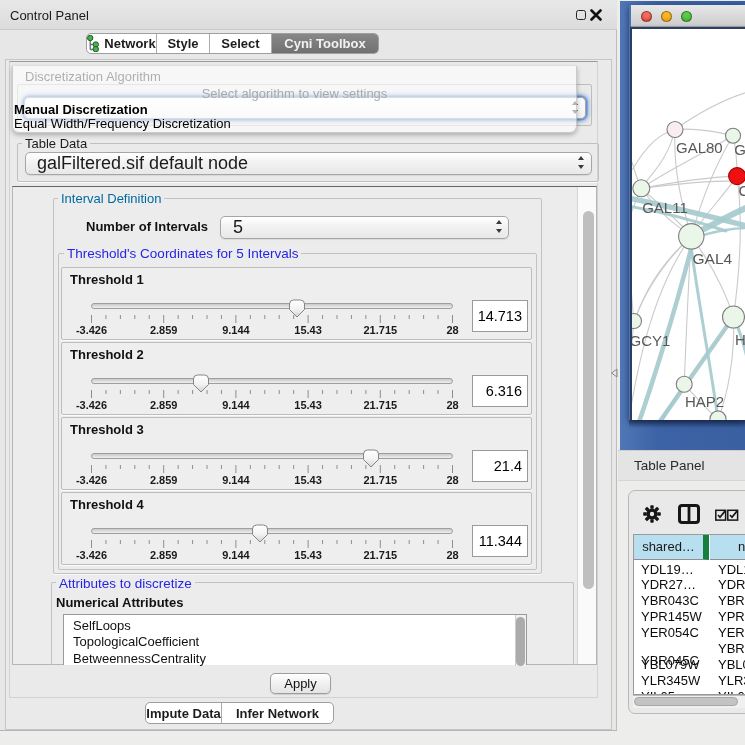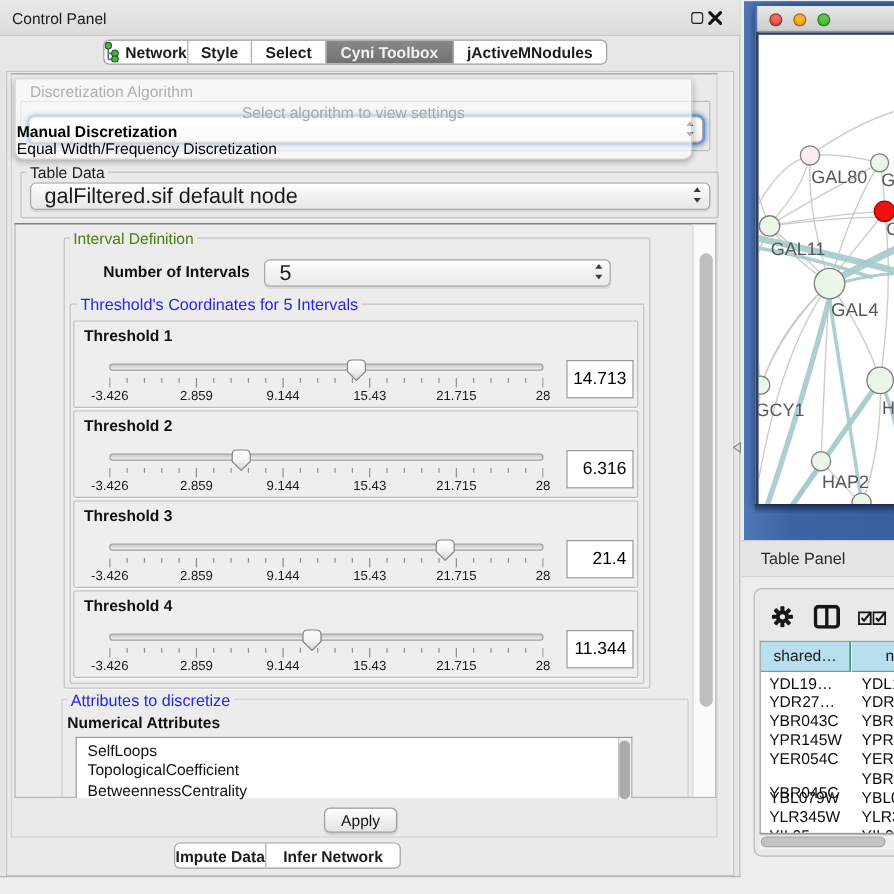--- a/index.html
+++ b/index.html
@@ -10,21 +10,21 @@
 .carr:after{content:"";position:absolute;left:0;bottom:0;width:0;height:0;border-left:3.5px solid transparent;border-right:3.5px solid transparent;border-top:4.5px solid #3a3a3a}
 .seg{position:absolute;display:flex;background:#fff;border:1px solid #9f9f9f;border-radius:5px;overflow:hidden;font-size:13px;font-weight:bold;color:#1d1d1d}
 .seg>div{display:flex;align-items:center;justify-content:center;border-right:1px solid #ababab;white-space:nowrap}
 .seg>div:last-child{border-right:none}
 .seg>div.on{background:linear-gradient(#888,#717171);color:#f2f2f2;border-right-color:#6e6e6e}
 .seg>div.bon{background:linear-gradient(#979797,#868686)}
 .trow{position:absolute;left:61px;width:471px;height:73px;border:1px solid #bdbdbd;background:#eeeeee;border-radius:2px;box-shadow:0 1px 0 rgba(255,255,255,.8)}
 .trow b{position:absolute;left:8px;top:4px;font-size:13px;color:#111}
 .track{position:absolute;left:29px;top:35px;width:362px;height:6px;border:1px solid #9e9e9e;border-radius:3px;background:linear-gradient(#c9c9c9,#efefef)}
 .ticks{position:absolute;left:29px;top:47px;width:362px;height:9px}
-.slab{position:absolute;top:56px;font-size:11px;font-weight:normal;color:#1a1a1a;transform:translateX(-50%);white-space:nowrap}
+.slab{position:absolute;top:56px;font-size:11px;font-weight:bold;color:#1a1a1a;transform:translateX(-50%);white-space:nowrap}
 .vbox{position:absolute;left:410px;top:32px;width:56px;height:32px;background:#fff;border:1px solid #9a9a9a;font-size:14.5px;color:#000;text-align:right;line-height:30px;padding-right:5px}
 .thumb{position:absolute;top:31px;transform:translateX(-50%)}
 </style></head><body>
 
 <div class="a" style="left:0;top:0;width:617px;height:731px;background:#e7e7e7;border-right:1px solid #bdbdbd;border-bottom:1px solid #b5b5b5"></div>
 <div class="a" style="left:0;top:0;width:617px;height:30px;background:linear-gradient(#e8e8e8,#dcdcdc);border-bottom:1px solid #c9c9c9"></div>
 <div class="a" style="left:10px;top:8px;font-size:13px;color:#1b1b1b">Control Panel</div>
 <div class="a" style="left:576px;top:10px;width:10px;height:10px;border:1.6px solid #222;border-radius:2.5px"></div>
 <svg class="a" style="left:590px;top:9px" width="12" height="12" viewBox="0 0 12 12">
     <path d="M1.5 1.5 L10.5 10.5 M10.5 1.5 L1.5 10.5" stroke="#111" stroke-width="2.6" stroke-linecap="round"></path>
@@ -32,38 +32,37 @@
 <div class="seg" style="left:86px;top:33px;height:21px">
 <div style="width:70px"><svg width="13" height="17" viewBox="0 0 13 17" style="margin-right:4px">
         <path d="M3.2 3 V14.5 M3.2 9.5 H8.6 M3.2 14.5 H8.6" fill="none" stroke="#5f6f80" stroke-width="1.3"></path>
         <circle cx="3.2" cy="3" r="2.7" fill="#4caf50" stroke="#205e24" stroke-width="1"></circle>
         <circle cx="8.8" cy="9.5" r="2.7" fill="#4caf50" stroke="#205e24" stroke-width="1"></circle>
         <circle cx="8.8" cy="14.2" r="2.7" fill="#4caf50" stroke="#205e24" stroke-width="1"></circle>
       </svg>Network</div>
 <div style="width:53px">Style</div>
 <div style="width:62px">Select</div>
 <div class="on" style="width:106px">Cyni Toolbox</div>
-<div style="width:127px">jActiveMNodules</div>
 </div>
 <div class="a" style="left:5px;top:59px;width:607px;height:671px;border:1px solid #c6c6c6;background:#eaeaea"></div>
 <div class="a" style="left:9px;top:61px;width:589px;height:637px;border:1px solid #d2d2d2;border-top-color:#9b9b9b;background:#eaeaea"></div>
 <div class="a" style="left:17px;top:84px;width:575px;height:42px;border:1px solid #bdbdbd;border-radius:2px"></div>
 <div class="a" style="left:22px;top:69px;font-size:13px;color:#2a2a2a;background:#eaeaea;padding:0 3px">Discretization Algorithm</div>
 <div class="combo" style="left:24px;top:97px;width:562px;height:22px;background:linear-gradient(#fdfdfd,#f1f1f1);box-shadow:0 0 4px 2px rgba(70,125,210,.8),0 0 0 1.5px rgba(70,125,210,.55)"></div>
 <div class="carr" style="left:572px;top:101px"></div>
 <div class="a" style="left:17px;top:143px;width:582px;height:39px;border:1px solid #c0c0c0;border-radius:2px;box-shadow:0 1px 0 rgba(255,255,255,.8)"></div>
 <div class="a" style="left:22px;top:136px;font-size:13px;color:#1c1c1c;background:#eaeaea;padding:0 3px">Table Data</div>
 <div class="combo" style="left:25px;top:152px;width:567px;height:23px;line-height:21px"><span style="margin-left:11px">galFiltered.sif default node</span></div>
 <div class="carr" style="left:578px;top:156px"></div>
 <div class="a" style="left:12px;top:186px;width:585px;height:479px;border:1px solid #b5b5b5;border-top-color:#666;background:#ececec;overflow:hidden">
     <div class="a" style="right:0;top:0;width:19px;height:479px;background:#fafafa;border-left:1px solid #d5d5d5"></div>
     <div class="a" style="right:2.5px;top:24px;width:11px;height:378px;background:#bfbfbf;border-radius:6px"></div>
   </div>
 <div class="a" style="left:53px;top:198px;width:489px;height:376px;border:1px solid #c2c2c2;border-radius:2px;box-shadow:0 1px 0 rgba(255,255,255,.7)"></div>
-<div class="a" style="left:58px;top:191px;font-size:13px;color:#4d7c0f;background:#ececec;padding:0 3px">Interval Definition</div>
+<div class="a" style="left:58px;top:191px;font-size:13px;color:#0369a1;background:#ececec;padding:0 3px">Interval Definition</div>
 <div class="a" style="left:86px;top:219px;font-size:13px;font-weight:bold;color:#111">Number of Intervals</div>
 <div class="combo" style="left:220px;top:216px;width:289px;height:23px;line-height:21px"><span style="margin-left:12px">5</span></div>
 <div class="carr" style="left:496px;top:220px"></div>
 <div class="a" style="left:58px;top:253px;width:479px;height:317px;border:1px solid #c2c2c2;border-radius:2px"></div>
 <div class="a" style="left:64px;top:246px;font-size:13.5px;color:#2525e8;background:#ececec;padding:0 3px">Threshold's Coordinates for 5 Intervals</div>
 <div class="trow" style="top:267px">
     <b>Threshold 1</b>
     <div class="track"></div>
     <svg class="ticks" width="362" height="9" viewBox="0 0 362 9">
       <line x1="0.50" y1="0" x2="0.50" y2="8" stroke="#8e8e8e" stroke-width="1"></line>
@@ -381,21 +380,21 @@
   </svg>
 <svg class="a" style="left:715px;top:509px" width="12" height="12" viewBox="0 0 12 12">
     <rect x="0.8" y="1.3" width="9.8" height="9.8" fill="none" stroke="#161616" stroke-width="1.5"></rect>
     <path d="M3 6 L5 8.2 L10.6 1.4" fill="none" stroke="#161616" stroke-width="1.7"></path>
   </svg>
 <svg class="a" style="left:727px;top:509px" width="12" height="12" viewBox="0 0 12 12">
     <rect x="0.8" y="1.3" width="9.8" height="9.8" fill="none" stroke="#161616" stroke-width="1.5"></rect>
     <path d="M3 6 L5 8.2 L10.6 1.4" fill="none" stroke="#161616" stroke-width="1.7"></path>
   </svg>
 <div class="a" style="left:633px;top:534px;width:112px;height:161px;background:#fff;border:1px solid #9a9a9a;border-right:none;overflow:hidden">
-<div class="a" style="left:0;top:0;width:75px;height:25px;background:#b8dff0;border-right:1px solid #15803d;border-bottom:1px solid #8f8f8f;font-size:13px;color:#1a1a1a;text-align:center;line-height:24px">shared…</div>
+<div class="a" style="left:0;top:0;width:75px;height:25px;background:#b8dff0;border-right:6px solid #15803d;border-bottom:1px solid #8f8f8f;font-size:13px;color:#1a1a1a;text-align:center;line-height:24px">shared…</div>
 <div class="a" style="left:76px;top:0;width:40px;height:25px;background:#b8dff0;border-bottom:1px solid #8f8f8f;font-size:13px;color:#1a1a1a;padding-left:28px;line-height:24px">n</div>
 <div class="a" style="left:7px;top:26.5px;font-size:13px;color:#0c0c0c;white-space:nowrap">YDL19…</div>
 <div class="a" style="left:84px;top:26.5px;font-size:13px;color:#0c0c0c;white-space:nowrap">YDL1</div>
 <div class="a" style="left:7px;top:42.4px;font-size:13px;color:#0c0c0c;white-space:nowrap">YDR27…</div>
 <div class="a" style="left:84px;top:42.4px;font-size:13px;color:#0c0c0c;white-space:nowrap">YDR2</div>
 <div class="a" style="left:7px;top:58.3px;font-size:13px;color:#0c0c0c;white-space:nowrap">YBR043C</div>
 <div class="a" style="left:84px;top:58.3px;font-size:13px;color:#0c0c0c;white-space:nowrap">YBR0</div>
 <div class="a" style="left:7px;top:74.2px;font-size:13px;color:#0c0c0c;white-space:nowrap">YPR145W</div>
 <div class="a" style="left:84px;top:74.2px;font-size:13px;color:#0c0c0c;white-space:nowrap">YPR1</div>
 <div class="a" style="left:7px;top:90.1px;font-size:13px;color:#0c0c0c;white-space:nowrap">YER054C</div>

